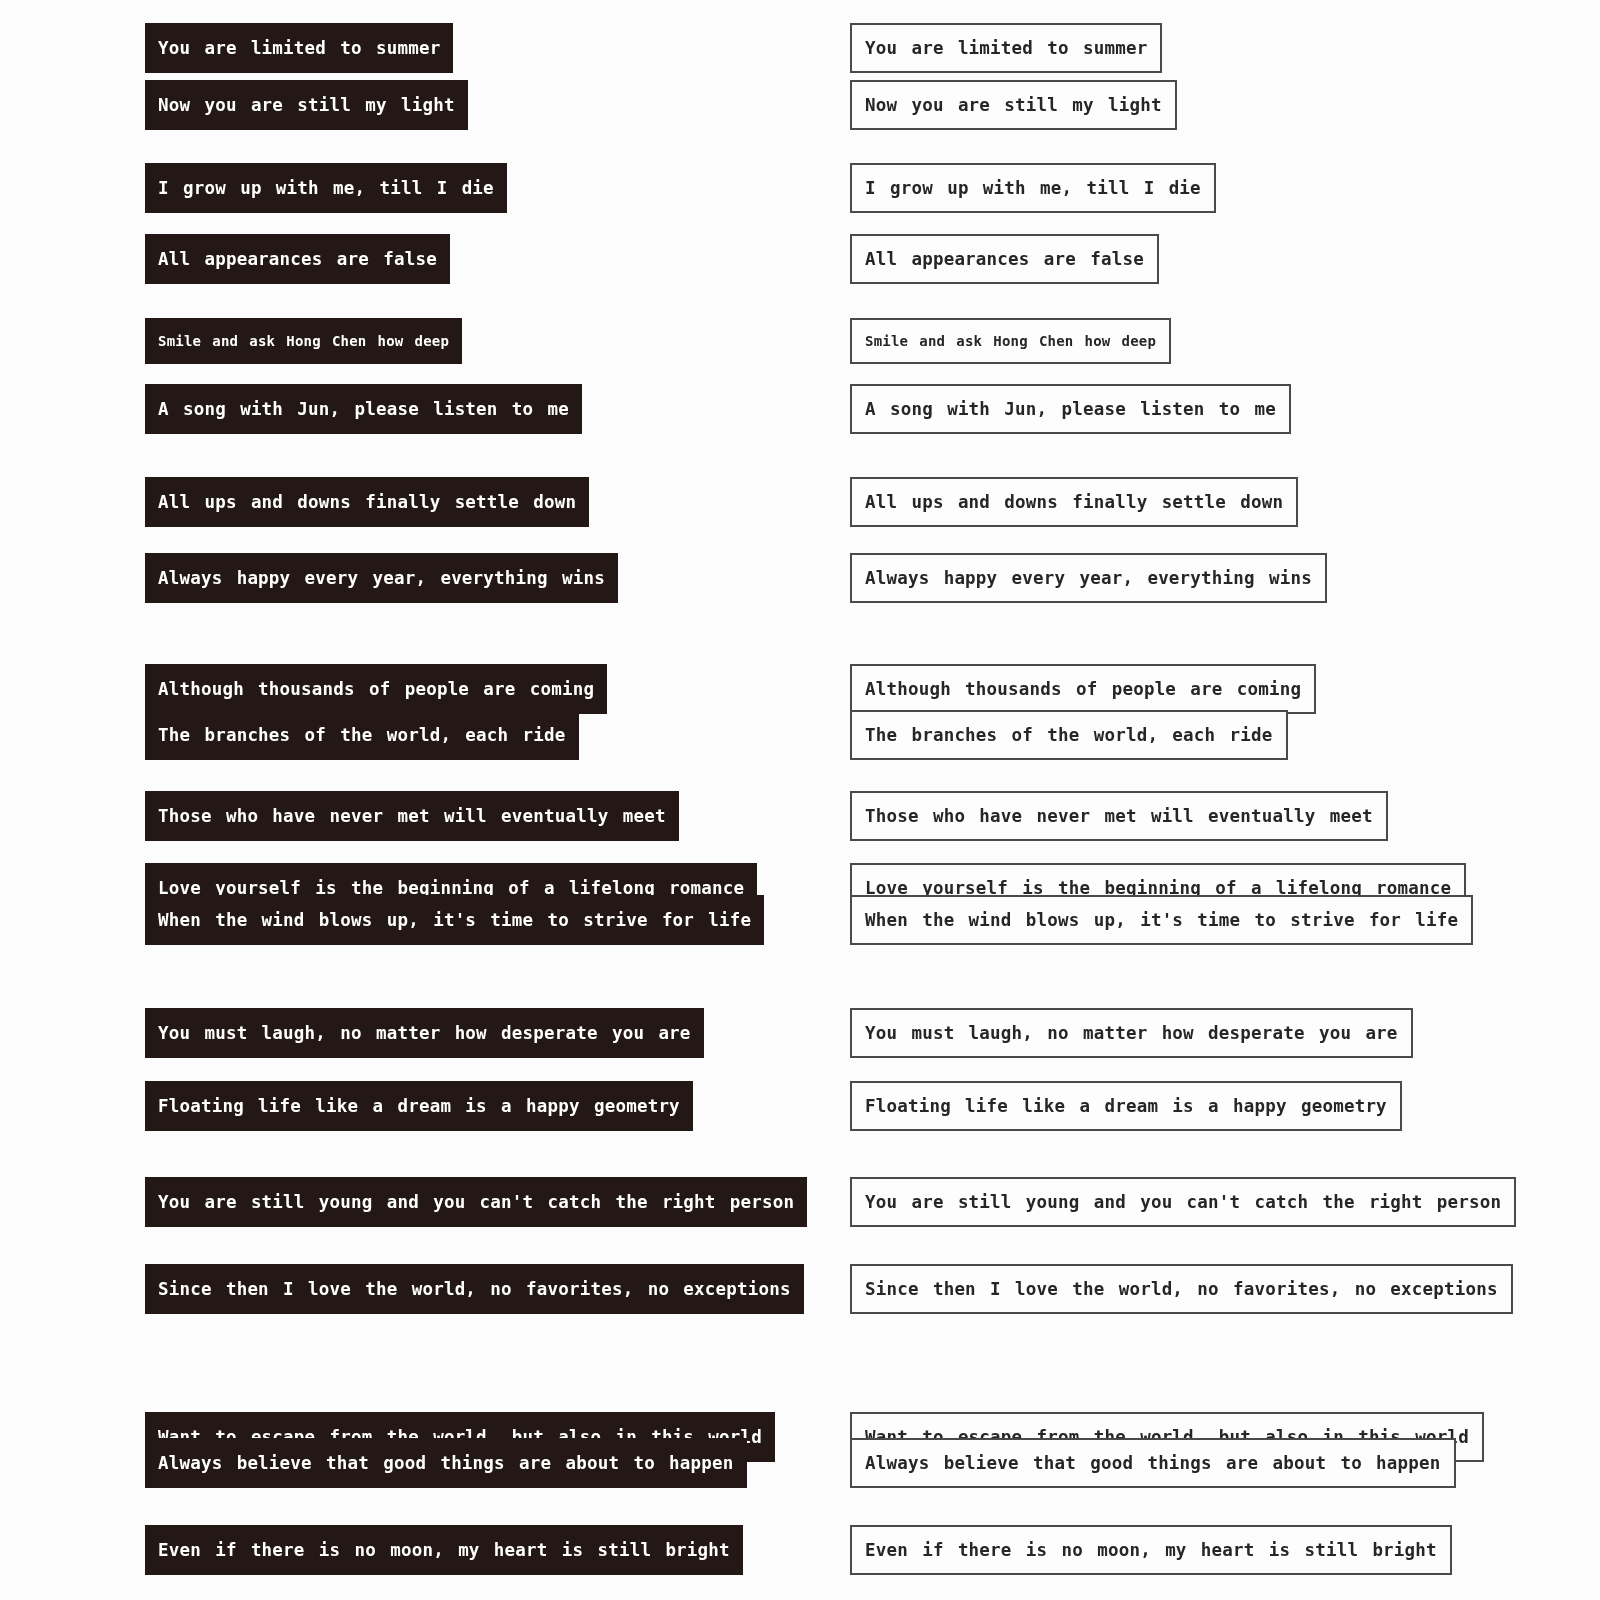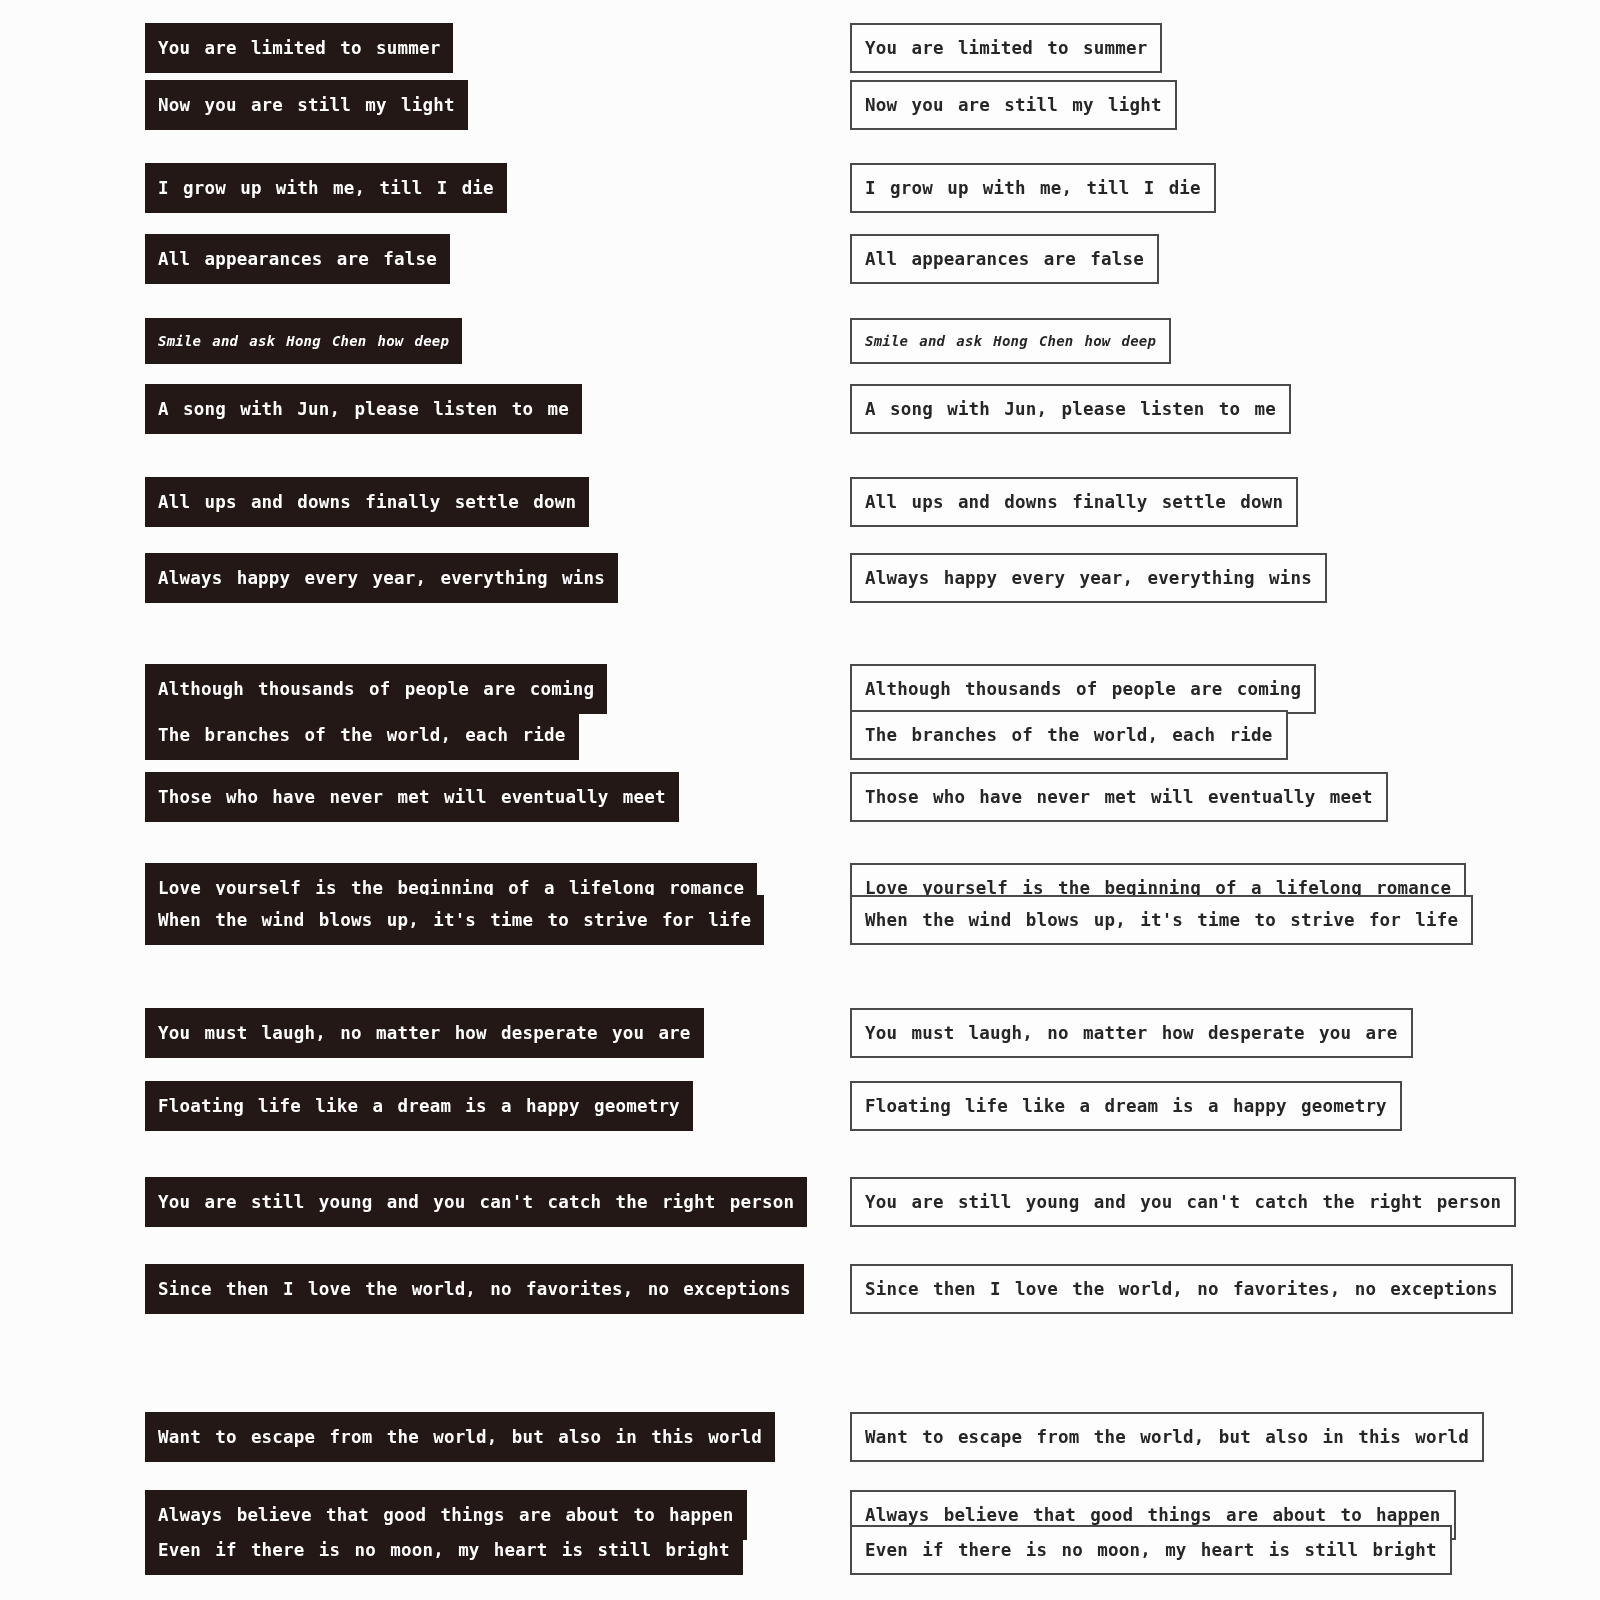--- a/index.html
+++ b/index.html
@@ -49,41 +49,40 @@
   .strip.light{
     left:850px;
     background:var(--light-strip-bg);
     border:2px solid var(--light-strip-border);
     color:var(--light-strip-text);
   }
   .row.small .strip{
     height:46px;
     font-size:14px;
     word-spacing:2.5px;
-    font-style:italic;
   }
   .row:nth-child(1){top:23px}
   .row:nth-child(2){top:80px}
   .row:nth-child(3){top:163px}
   .row:nth-child(4){top:234px}
   .row:nth-child(5){top:318px}
   .row:nth-child(6){top:384px}
   .row:nth-child(7){top:477px}
   .row:nth-child(8){top:553px}
   .row:nth-child(9){top:664px}
   .row:nth-child(10){top:710px}
-  .row:nth-child(11){top:772px}
+  .row:nth-child(11){top:791px}
   .row:nth-child(12){top:863px}
   .row:nth-child(13){top:895px}
   .row:nth-child(14){top:1008px}
   .row:nth-child(15){top:1081px}
   .row:nth-child(16){top:1177px}
   .row:nth-child(17){top:1264px}
   .row:nth-child(18){top:1412px}
-  .row:nth-child(19){top:1490px}
+  .row:nth-child(19){top:1438px}
   .row:nth-child(20){top:1525px}
 </style>
 </head>
 <body>
 
 <div class="sheet">
   <div class="row">
     <div class="strip dark">
       <span class="strip-text">You are limited to summer</span>
     </div>

